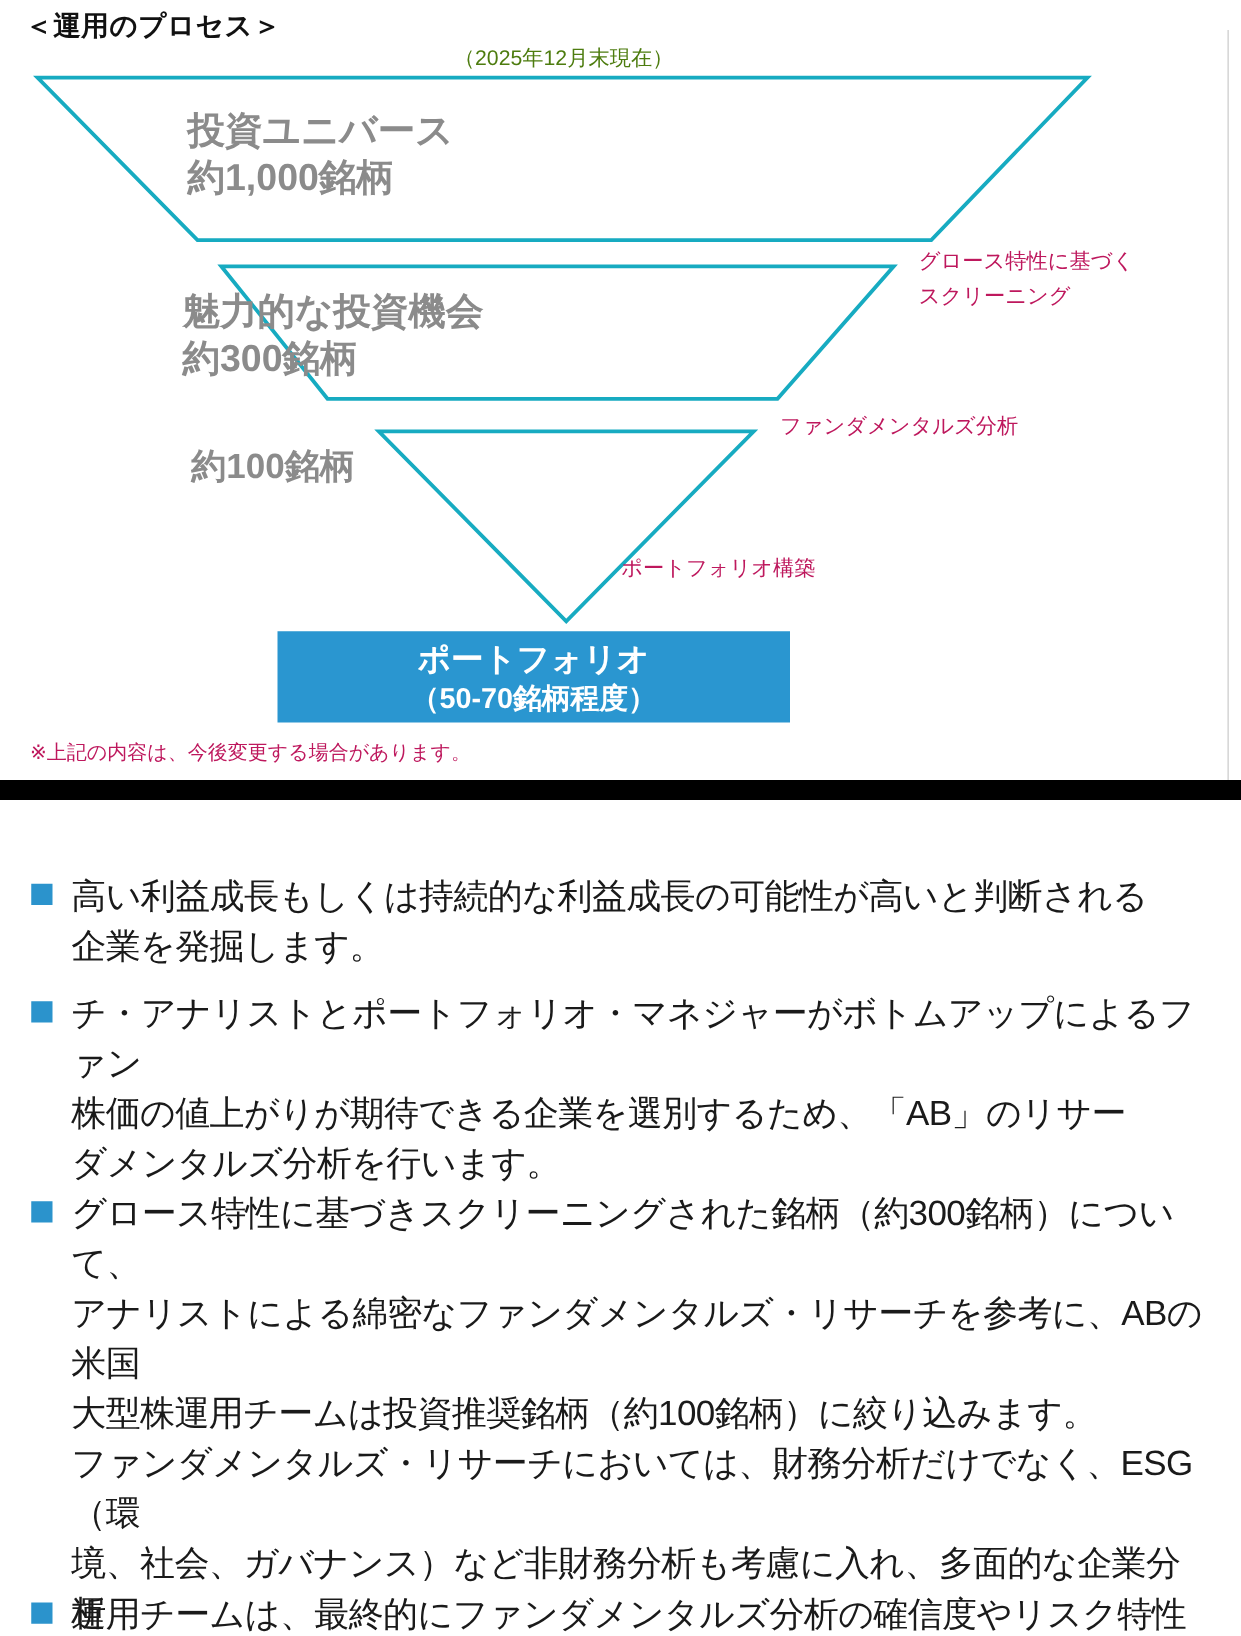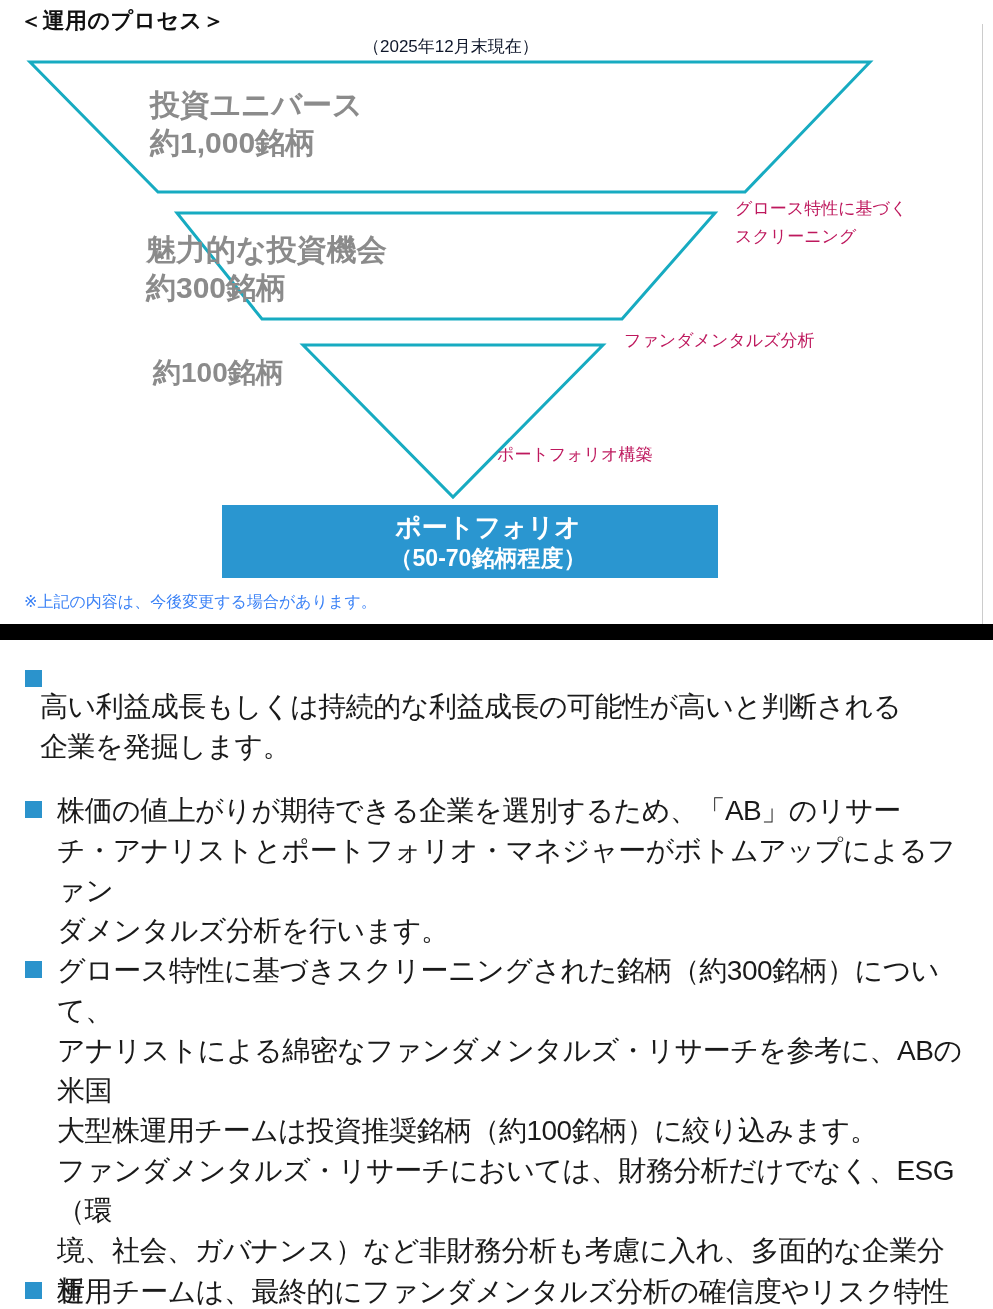--- a/index.html
+++ b/index.html
@@ -2,45 +2,45 @@
 <html lang="ja"><head>
 <meta charset="utf-8">
 <style>
   html,body{margin:0;padding:0;background:#ffffff;}
   .page{
     position:relative;width:993px;height:1309px;background:#ffffff;overflow:hidden;
     font-family:"Liberation Sans","DejaVu Sans",sans-serif;color:#1a1a1a;
   }
   .abs{position:absolute;}
   .doc-title{left:20px;top:6px;font-size:22px;font-weight:bold;color:#111;letter-spacing:0.5px;}
-  .as-of{left:363px;top:35px;font-size:17px;color:#0f172a;}
+  .as-of{left:363px;top:35px;font-size:17px;color:#4d7c0f;}
   .funnel-svg{left:0;top:0;width:993px;height:645px;}
   .funnel-svg polygon{fill:none;stroke:#17abc1;stroke-width:3;stroke-linejoin:miter;}
   .lvl{width:600px;color:#8b8b8b;font-weight:bold;}
   .lvl-1{left:150px;top:86px;font-size:30px;line-height:38px;}
   .lvl-2{left:146px;top:231px;font-size:30px;line-height:38px;}
   .lvl-3{left:153px;top:355px;font-size:28px;line-height:36px;}
   .step-label{color:#be185d;font-size:17px;line-height:28px;font-weight:normal;}
   .step-1{left:735px;top:195px;}
   .step-2{left:624px;top:327px;}
   .step-3{left:497px;top:441px;}
   .result-box{
-    left:222px;top:505px;width:460px;height:73px;background:#2a96d0;color:#ffffff;
+    left:222px;top:505px;width:410px;height:73px;background:#2a96d0;color:#ffffff;
     display:flex;flex-direction:column;align-items:center;justify-content:center;
-    font-weight:bold;text-align:center;padding-left:36px;
+    font-weight:bold;text-align:center;
   }
   .result-box div:nth-child(1){font-size:26px;line-height:33px;}
   .result-box div:nth-child(2){font-size:23px;line-height:29px;}
-  .diagram-note{left:24px;top:592px;font-size:16px;color:#3b82f6;}
+  .diagram-note{left:24px;top:592px;font-size:16px;color:#be185d;}
   .edge-hairline{left:982px;top:24px;width:1px;height:600px;background:#cccccc;}
   .divider-bar{left:0;top:624px;width:993px;height:16px;background:#000000;}
   .bullet-row{left:25px;width:943px;display:flex;align-items:flex-start;}
   .bullet-sq{width:17px;height:17px;background:#2b93cc;margin-top:10px;flex:0 0 17px;}
   .bullet-text{margin-left:15px;font-size:28px;line-height:40px;color:#1a1a1a;letter-spacing:-0.5px;}
-  .b1{top:660px;flex-direction:column;} .b2{top:791px;} .b3{top:951px;} .b4{top:1226px;margin-top:46px;}
+  .b1{top:697px;} .b2{top:791px;} .b3{top:951px;} .b4{top:1226px;margin-top:46px;}
 </style>
 </head>
 <body>
 
 <div class="page">
 
   <div class="abs doc-title">＜運用のプロセス＞</div>
   <div class="abs as-of">（2025年12月末現在）</div>
 
   <svg class="abs funnel-svg" viewBox="0 0 993 645" xmlns="http://www.w3.org/2000/svg">
@@ -86,22 +86,22 @@
     <div class="bullet-sq"></div>
     <div class="bullet-text">
         <div>高い利益成長もしくは持続的な利益成長の可能性が高いと判断される</div>
         <div>企業を発掘します。</div>
       </div>
   </div>
 
   <div class="abs bullet-row b2">
     <div class="bullet-sq"></div>
     <div class="bullet-text">
+        <div>チ・アナリストとポートフォリオ・マネジャーがボトムアップによるファン</div>
         <div>株価の値上がりが期待できる企業を選別するため、「AB」のリサー</div>
-        <div>チ・アナリストとポートフォリオ・マネジャーがボトムアップによるファン</div>
         <div>ダメンタルズ分析を行います。</div>
       </div>
   </div>
 
   <div class="abs bullet-row b3">
     <div class="bullet-sq"></div>
     <div class="bullet-text">
         <div>グロース特性に基づきスクリーニングされた銘柄（約300銘柄）について、</div>
         <div>アナリストによる綿密なファンダメンタルズ・リサーチを参考に、ABの米国</div>
         <div>大型株運用チームは投資推奨銘柄（約100銘柄）に絞り込みます。</div>

